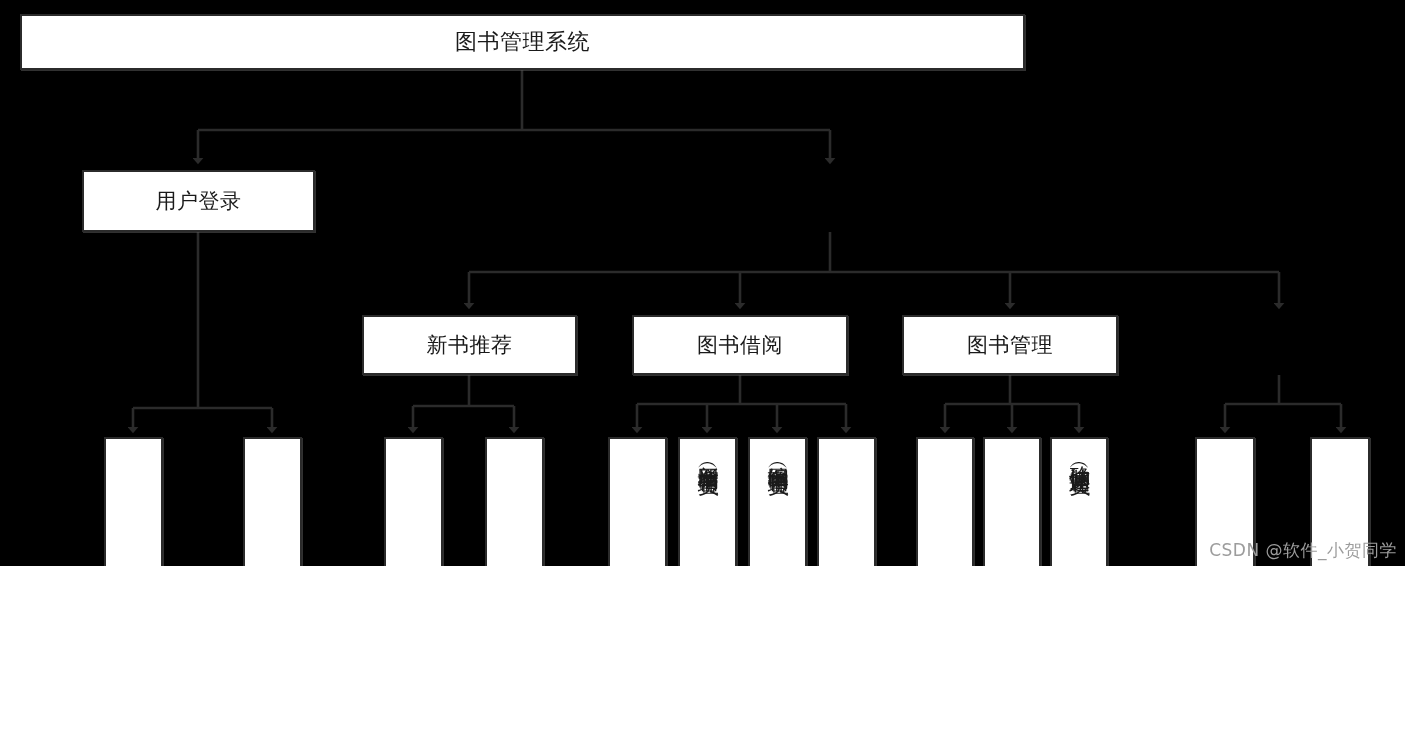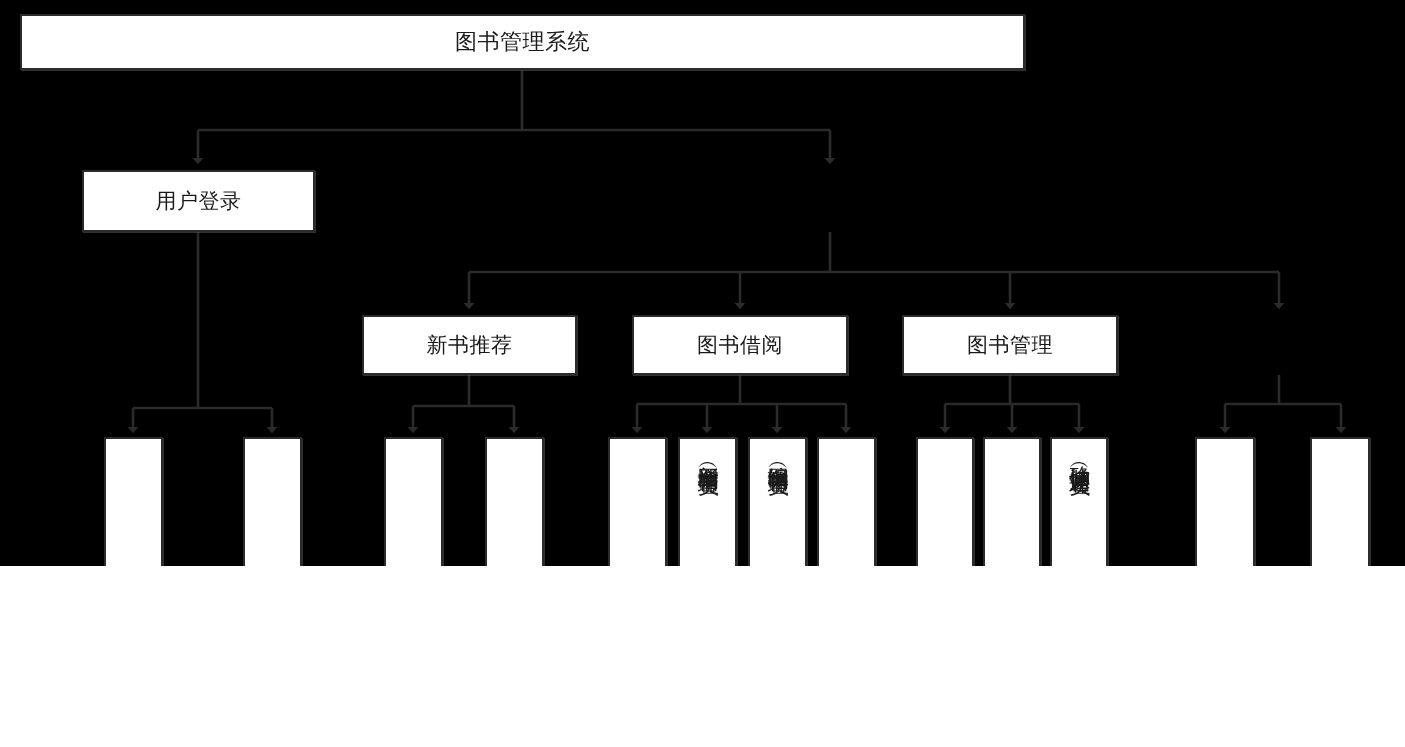--- a/index.html
+++ b/index.html
@@ -188,14 +188,15 @@
     <span class="label">确认归还（管理员）</span>
   </div>
 
   <div class="node vert center-v" style="left:1195px; top:437px; width:60px; height:296px;">
     <span class="label">新增借阅记录</span>
   </div>
   <div class="node vert center-v" style="left:1310px; top:437px; width:60px; height:296px;">
     <span class="label">查询借阅记录</span>
   </div>
 
+  <div id="watermark">CSDN @软件_小贺同学</div>
 
 </div>
 
 </body></html>

